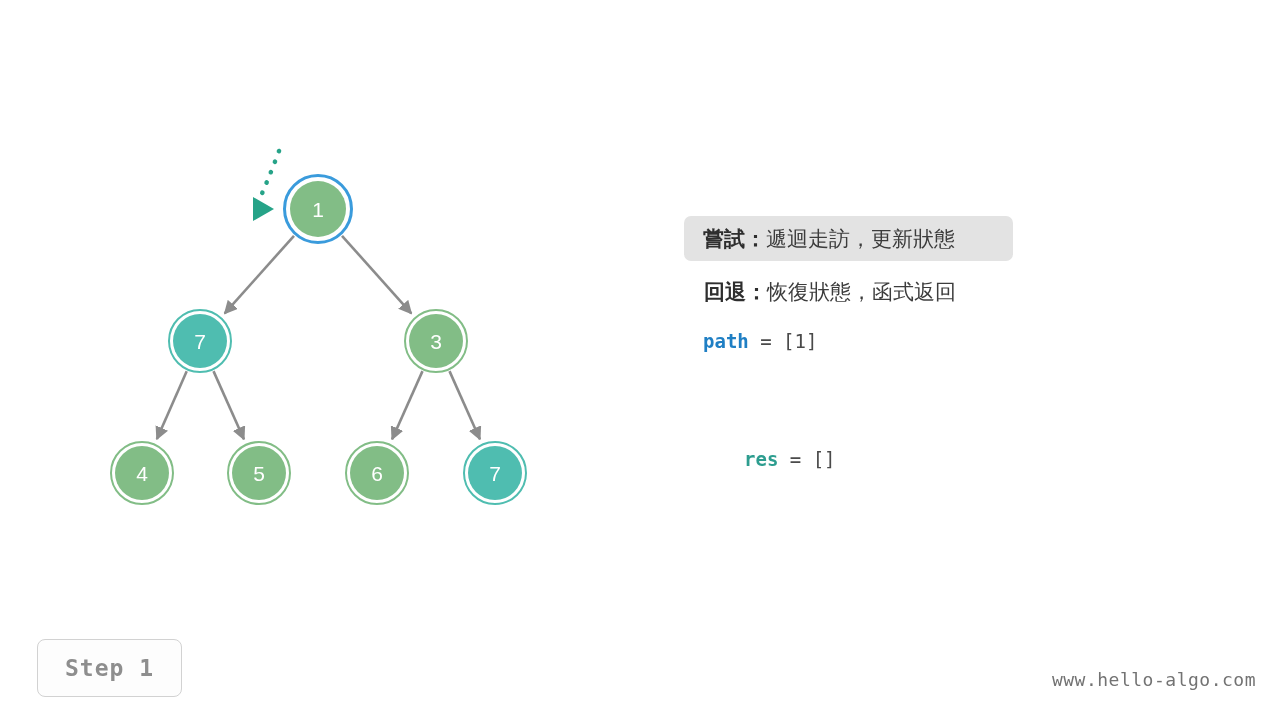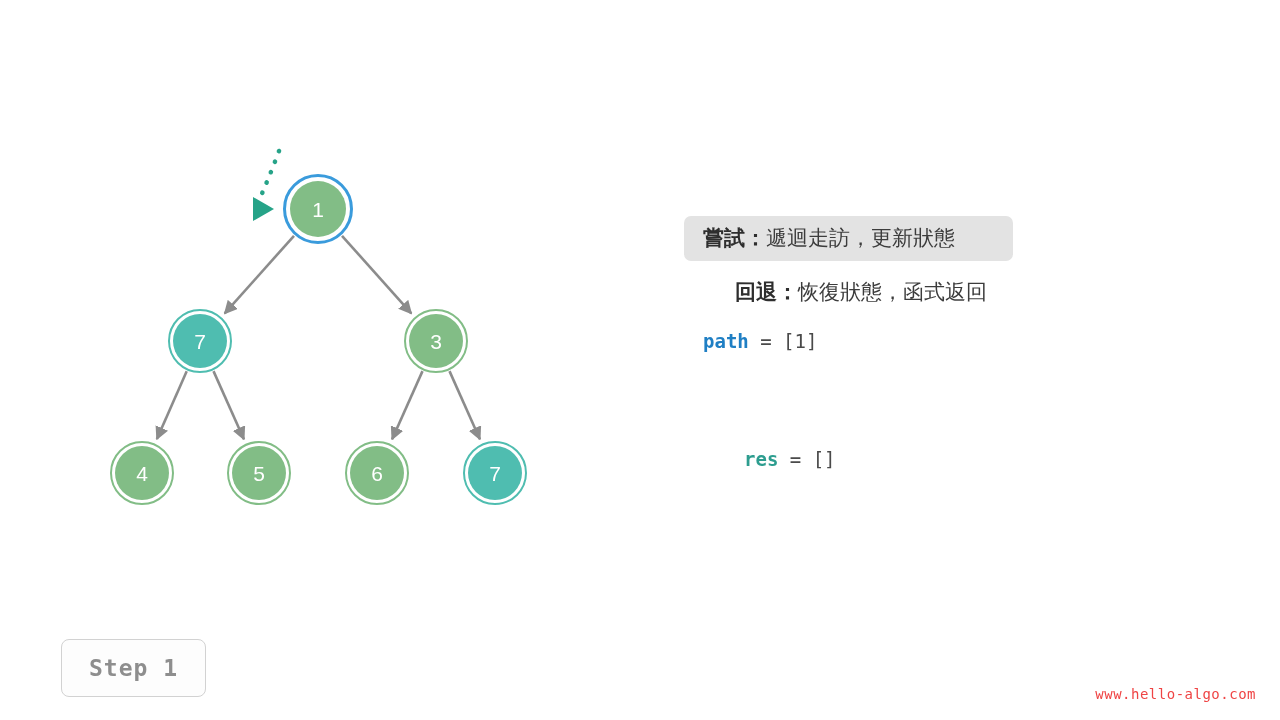--- a/index.html
+++ b/index.html
@@ -32,26 +32,26 @@
   }
   .code-line .var-path{color:#1f7fc4;font-weight:bold;}
   .code-line .var-res{color:#2d9d8f;font-weight:bold;}
   .code-line .eq{color:#4a4a4a;}
 
   .step-badge{
     position:absolute;left:37px;top:639px;width:143px;height:56px;
     border:1px solid #d2d2d2;border-radius:8px;background:#fdfdfd;
     display:flex;align-items:center;justify-content:center;
     font-family:"DejaVu Sans Mono",monospace;font-size:23px;
-    font-weight:bold;color:#8e8e8e;letter-spacing:1px;margin-left:24px;
+    font-weight:bold;color:#8e8e8e;letter-spacing:1px;
   }
   .watermark{
-    position:absolute;right:24px;bottom:18px;
+    position:absolute;right:24px;bottom:30px;
     font-family:"DejaVu Sans Mono",monospace;
-    font-size:14px;color:#ef4444;letter-spacing:0.5px;
+    font-size:18px;color:#737373;letter-spacing:0.5px;
   }
 </style>
 </head>
 <body>
 
 <svg id="tree-canvas" viewBox="0 0 620 600" xmlns="http://www.w3.org/2000/svg">
   <defs>
     <marker id="arrowGrey" viewBox="0 0 10 10" refX="9" refY="5" markerWidth="5.2" markerHeight="5.2" orient="auto-start-reverse">
       <path d="M 0 0 L 10 5 L 0 10 z" fill="#8c8c8c"></path>
     </marker>
@@ -105,25 +105,25 @@
     </div>
     <div class="node-circle" style="left: 463px; top: 441px; width: 64px; height: 64px; border: 2px solid rgb(79, 189, 176); background: transparent;">
       <div class="node-circle" style="left: 3px; top: 3px; width: 54px; height: 54px; background: rgb(79, 189, 176); position: absolute;">
         <span class="node-label">7</span>
       </div>
     </div>
   </div>
 
 <div class="hl-box"></div>
 
-<div class="desc-line" style="left:703px;top:228px;font-family:Liberation Serif, serif;">
+<div class="desc-line" style="left:703px;top:228px;">
   <span class="lead">嘗試：</span><span>遞迴走訪，更新狀態</span>
 </div>
 
-<div class="desc-line" style="left:735px;top:281px;">
+<div class="desc-line" style="left:704px;top:281px;">
   <span class="lead">回退：</span><span>恢復狀態，函式返回</span>
 </div>
 
 <div class="code-line" style="left:703px;top:332px;">
   <span class="var-path">path</span><span class="eq"> = </span><span class="eq">[1]</span>
 </div>
 
 <div class="code-line" style="left:744px;top:450px;">
   <span class="var-res">res</span><span class="eq"> = </span><span class="eq">[]</span>
 </div>

